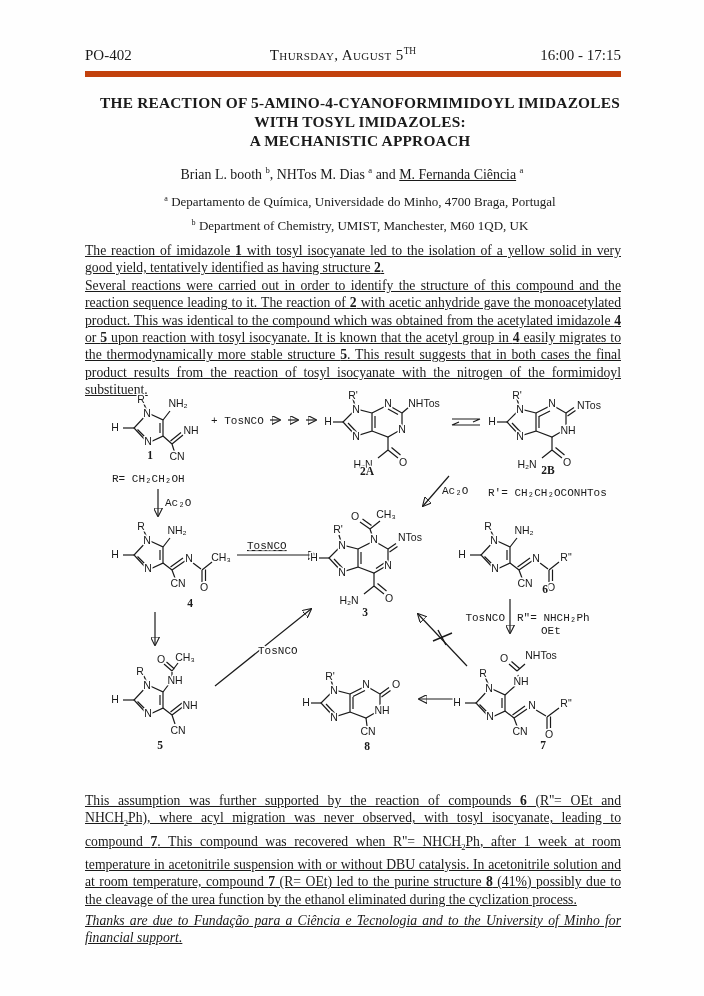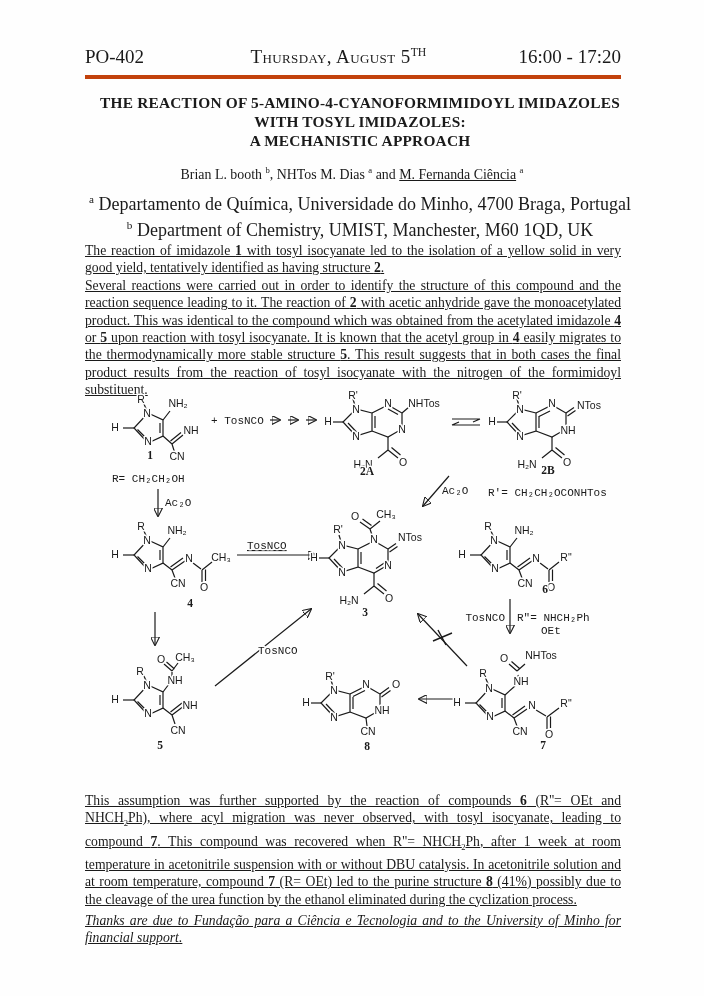--- a/index.html
+++ b/index.html
@@ -1,26 +1,26 @@
 <!DOCTYPE html>
 <html><head>
 <meta charset="utf-8">
 <style>
   html,body{margin:0;padding:0;background:#888;}
   .page{position:relative;width:704px;height:996px;background:#fefefe;margin:0 auto;
         font-family:"Liberation Serif",serif;color:#1a1a1a;overflow:hidden;}
   .hdr{position:absolute;left:85px;right:83px;top:46px;display:flex;justify-content:space-between;
-       align-items:baseline;font-size:19px;border-bottom:4px solid #c2410c;padding-bottom:7px;}
+       align-items:baseline;font-size:15px;border-bottom:6px solid #c2410c;padding-bottom:7px;}
   .hdr .date{font-variant:small-caps;letter-spacing:.4px;margin-left:14px;}
   sup{font-size:.62em;}
   sub{font-size:.62em;}
   .title{position:absolute;left:60px;right:44px;top:93px;text-align:center;font-weight:bold;
          font-size:15.4px;line-height:19px;letter-spacing:.2px;}
   .authors{position:absolute;left:60px;right:60px;top:165px;text-align:center;font-size:13.9px;}
-  .affils{position:absolute;left:76px;right:60px;top:189px;text-align:center;font-size:18px;line-height:20.5px;}
+  .affils{position:absolute;left:76px;right:60px;top:189px;text-align:center;font-size:13px;line-height:20.5px;}
   .block1{position:absolute;left:85px;width:536px;top:242px;}
   .block2{position:absolute;left:85px;width:536px;top:792px;}
   .block1 p,.block2 p{margin:0;text-align:justify;font-size:13.7px;line-height:17.4px;text-decoration:underline;}
   .ack{margin-top:4px !important;font-size:13.9px;line-height:20px;}
   .scheme{position:absolute;left:0;top:388px;}
   .scheme path,.scheme line{stroke:#1a1a1a;stroke-width:1.2;fill:none;}
   .scheme .xmark{stroke-width:1.4;}
   text{fill:#1a1a1a;paint-order:stroke;stroke:#fefefe;stroke-width:3px;stroke-linejoin:round;}
   .at{font:10.5px "Liberation Sans",sans-serif;text-anchor:middle;dominant-baseline:middle;}
   .rg{font:11px "Liberation Mono",monospace;text-anchor:middle;}
@@ -30,21 +30,21 @@
   .num{font:bold 11.5px "Liberation Serif",serif;text-anchor:middle;}
 </style>
 </head>
 <body>
 
 <div class="page">
 
   <div class="hdr">
     <span>PO-402</span>
     <span><span class="date">Thursday, August 5</span><sup>TH</sup></span>
-    <span>16:00 - 17:20</span>
+    <span>16:00 - 17:15</span>
   </div>
 
   <div class="title">
     <div>THE REACTION OF 5-AMINO-4-CYANOFORMIMIDOYL IMIDAZOLES</div>
     <div>WITH TOSYL IMIDAZOLES:</div>
     <div>A MECHANISTIC APPROACH</div>
   </div>
 
   <div class="authors"><span>Brian L. booth </span><sup>b</sup><span>, NHTos M. Dias </span><sup>a</sup><span> and </span><span style="text-decoration: underline;">M. Fernanda Ciência</span><span> </span><sup>a</sup></div>
 

